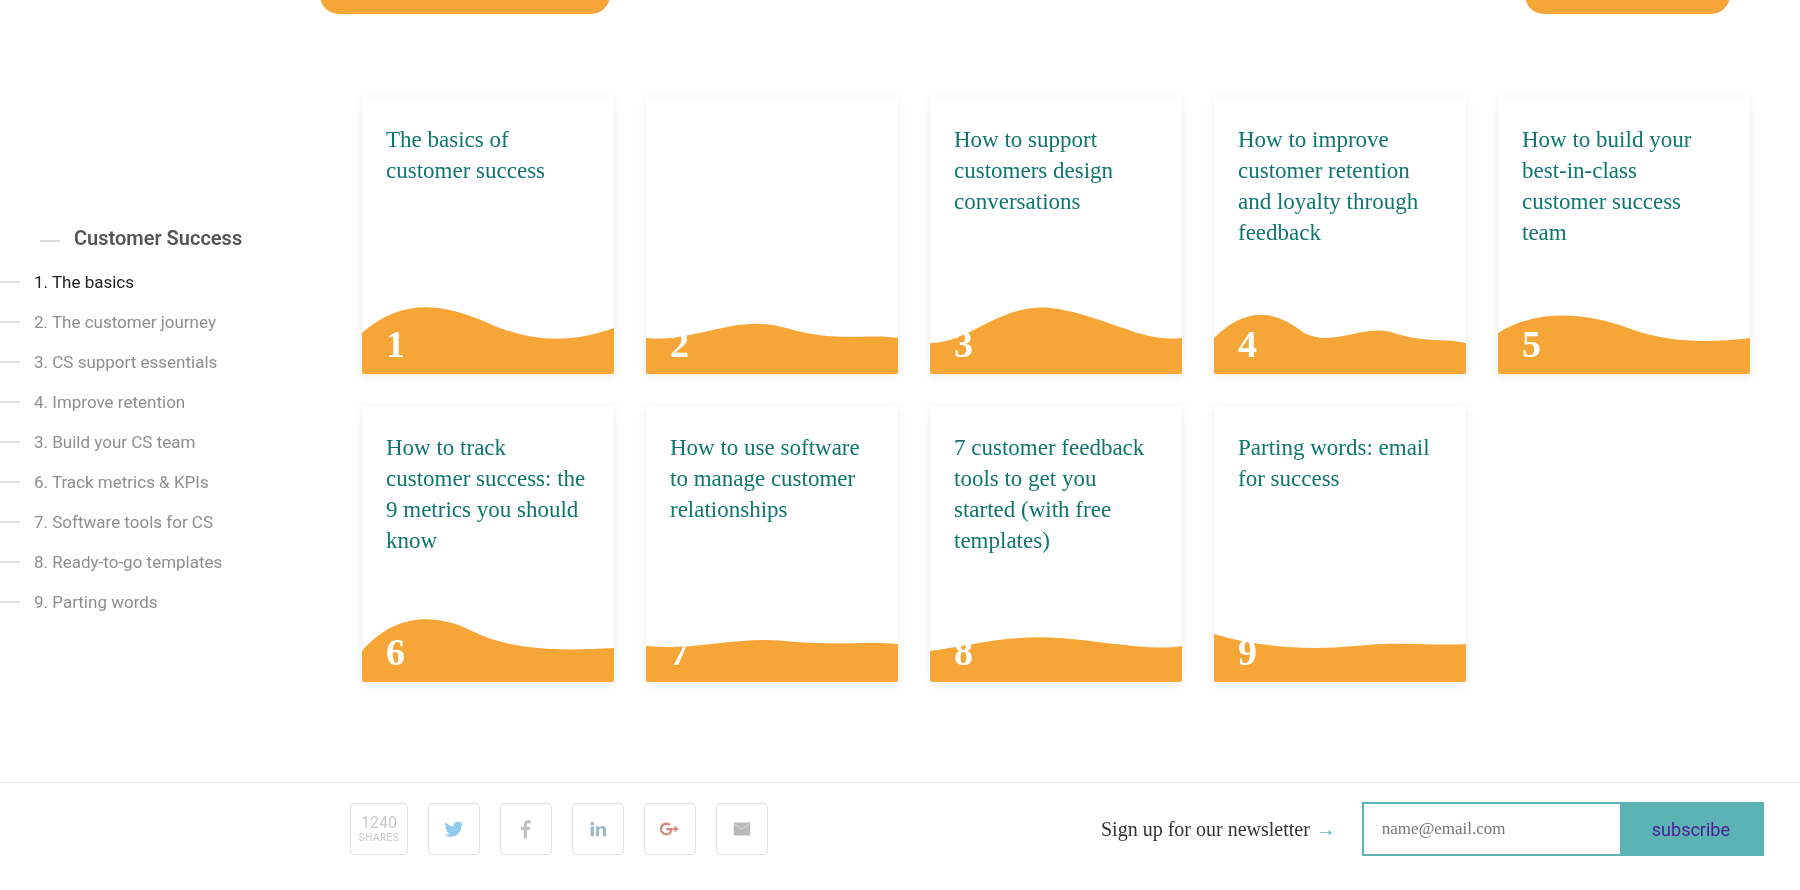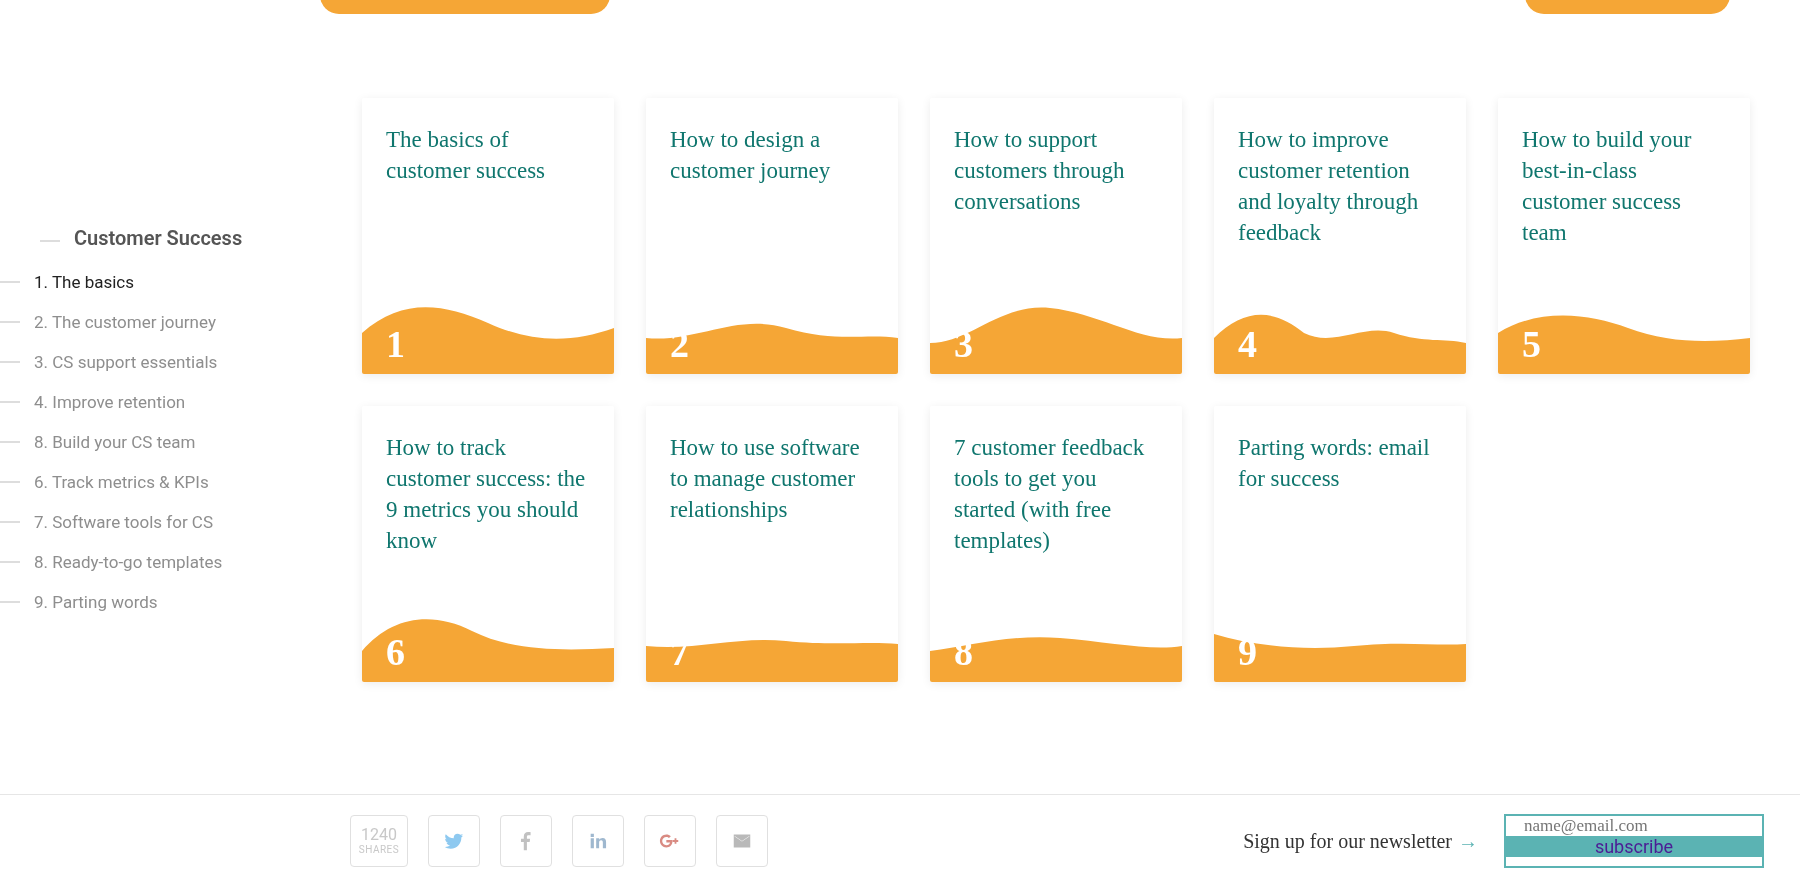--- a/index.html
+++ b/index.html
@@ -26,73 +26,72 @@
   .sidebar .item::before{content:"";position:absolute;left:0;top:50%;transform:translateY(-50%);width:20px;height:1px;background:#bbb;}
   
   
   .grid{position:absolute;left:362px;top:98px;display:grid;grid-template-columns:repeat(5,252px);gap:32px 32px;}
   .card{width:252px;height:276px;background:#fff;border-radius:2px;box-shadow:0 2px 10px rgba(0,0,0,0.08);position:relative;overflow:hidden;cursor:pointer;}
   .card .title{font-family:Georgia,"Times New Roman",serif;font-size:23px;line-height:1.35;color:#0f766e;padding:26px 24px 0 24px;}
   .card svg.wave{position:absolute;bottom:0;left:0;width:252px;height:86px;}
   .card .num{position:absolute;bottom:8px;left:24px;color:#fff;font-family:Georgia,serif;font-size:38px;font-weight:700;}
   
   
-  .bottom-bar{position:absolute;left:0;right:0;bottom:4px;height:92px;border-top:1px solid var(--border);display:flex;align-items:center;padding:1px 36px 0 350px;box-sizing:border-box;background:#fff;}
+  .bottom-bar{position:absolute;left:0;right:0;bottom:16px;height:92px;border-top:1px solid var(--border);display:flex;align-items:center;padding:1px 36px 0 350px;box-sizing:border-box;background:#fff;}
   .share-count{width:56px;height:50px;border:1px solid #e0e0e0;border-radius:4px;display:flex;flex-direction:column;align-items:center;justify-content:center;font-size:16px;color:#c8c8c8;line-height:1;}
   .share-count .small{font-size:10px;letter-spacing:0.5px;margin-top:2px;}
   .social{width:50px;height:50px;border:1px solid #e0e0e0;border-radius:4px;margin-left:20px;display:flex;align-items:center;justify-content:center;color:#b9b9b9;cursor:pointer;}
   .bar-right{margin-left:auto;display:flex;align-items:center;}
   .signup-label{font-family:Georgia,serif;font-size:20px;color:#333;margin-right:6px;}
   .arrow{color:var(--teal);font-size:20px;margin-right:26px;}
-  .email-group{display:flex;border:2px solid var(--teal);height:50px;flex-direction:column;}
+  .email-group{display:flex;border:2px solid var(--teal);height:50px;}
   .email-group input{border:none;outline:none;font-size:17px;font-family:Georgia,serif;color:#888;padding:0 18px;width:220px;}
   .email-group button{border:none;background:var(--teal);color:#4c1d95;font-size:18px;padding:0 32px;cursor:pointer;font-family:inherit;}
   
   
   .ico{width:22px;height:22px;}
 </style>
 </head>
 <body>
 
 <div class="top-pill left"></div>
 <div class="top-pill right"></div>
 
 <nav class="sidebar">
   <div class="heading">Customer Success</div>
   <div class="item active">1. The basics</div>
   <div class="item">2. The customer journey</div>
   <div class="item">3. CS support essentials</div>
   <div class="item">4. Improve retention</div>
-  <div class="item">8. Build your CS team</div>
+  <div class="item">3. Build your CS team</div>
   <div class="item">6. Track metrics &amp; KPIs</div>
   <div class="item">7. Software tools for CS</div>
   <div class="item">8. Ready-to-go templates</div>
   <div class="item">9. Parting words</div>
 </nav>
 
 <div class="grid">
 
   <a class="card">
     <div class="title">The basics of customer success</div>
     <svg class="wave" viewBox="0 0 252 86" preserveAspectRatio="none">
         <path fill="#f5a636" d="M0,45 C40,10 80,15 126,35 C170,55 210,55 252,40 L252,86 L0,86 Z"></path>
       </svg>
     <div class="num">1</div>
   </a>
 
   <a class="card">
-    <div class="title">How to design a customer journey</div>
     <svg class="wave" viewBox="0 0 252 86" preserveAspectRatio="none">
         <path fill="#f5a636" d="M0,50 C50,55 90,25 140,40 C190,55 220,45 252,50 L252,86 L0,86 Z"></path>
       </svg>
     <div class="num">2</div>
   </a>
 
   <a class="card">
-    <div class="title">How to support customers through conversations</div>
+    <div class="title">How to support customers design conversations</div>
     <svg class="wave" viewBox="0 0 252 86" preserveAspectRatio="none">
         <path fill="#f5a636" d="M0,55 C40,55 70,15 120,20 C170,25 210,55 252,50 L252,86 L0,86 Z"></path>
       </svg>
     <div class="num">3</div>
   </a>
 
   <a class="card">
     <div class="title">How to improve customer retention and loyalty through feedback</div>
     <svg class="wave" viewBox="0 0 252 86" preserveAspectRatio="none">
         <path fill="#f5a636" d="M0,50 C30,20 60,20 90,45 C120,60 150,35 180,45 C210,55 230,50 252,55 L252,86 L0,86 Z"></path>

